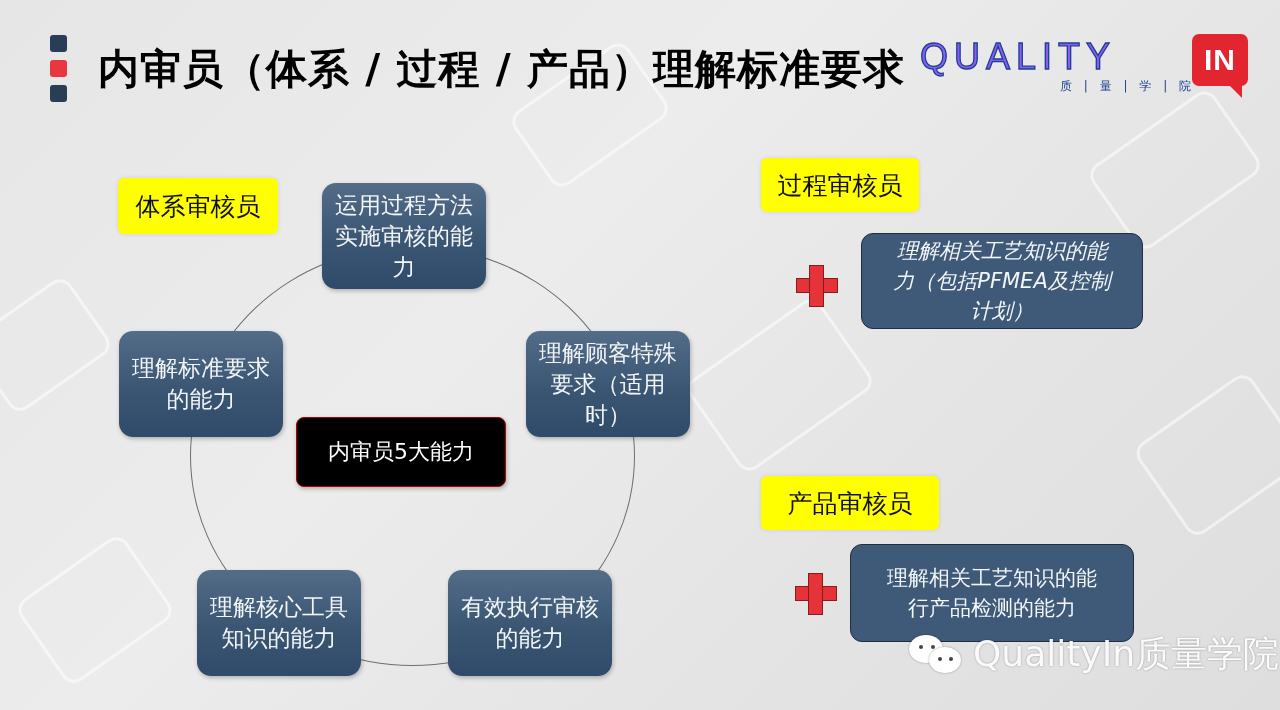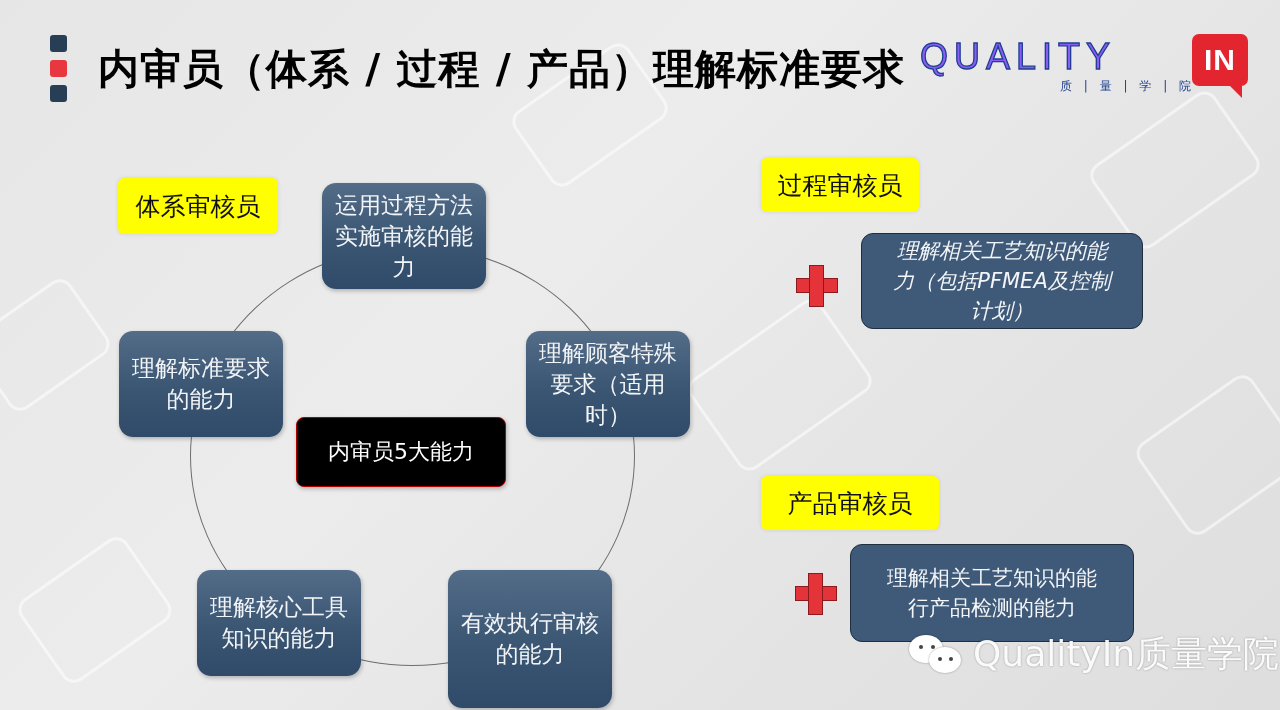--- a/index.html
+++ b/index.html
@@ -125,21 +125,21 @@
   </div>
 </div>
 
 <div class="node" style="left:526px;top:331px;width:164px;height:106px;">
   <div>
     <div>理解顾客特殊</div>
     <div>要求（适用时）</div>
   </div>
 </div>
 
-<div class="node" style="left:448px;top:570px;width:164px;height:138px;">
+<div class="node" style="left:448px;top:570px;width:164px;height:106px;">
   <div>
     <div>有效执行审核</div>
     <div>的能力</div>
   </div>
 </div>
 
 <div class="node" style="left:197px;top:570px;width:164px;height:106px;">
   <div>
     <div>理解核心工具</div>
     <div>知识的能力</div>

